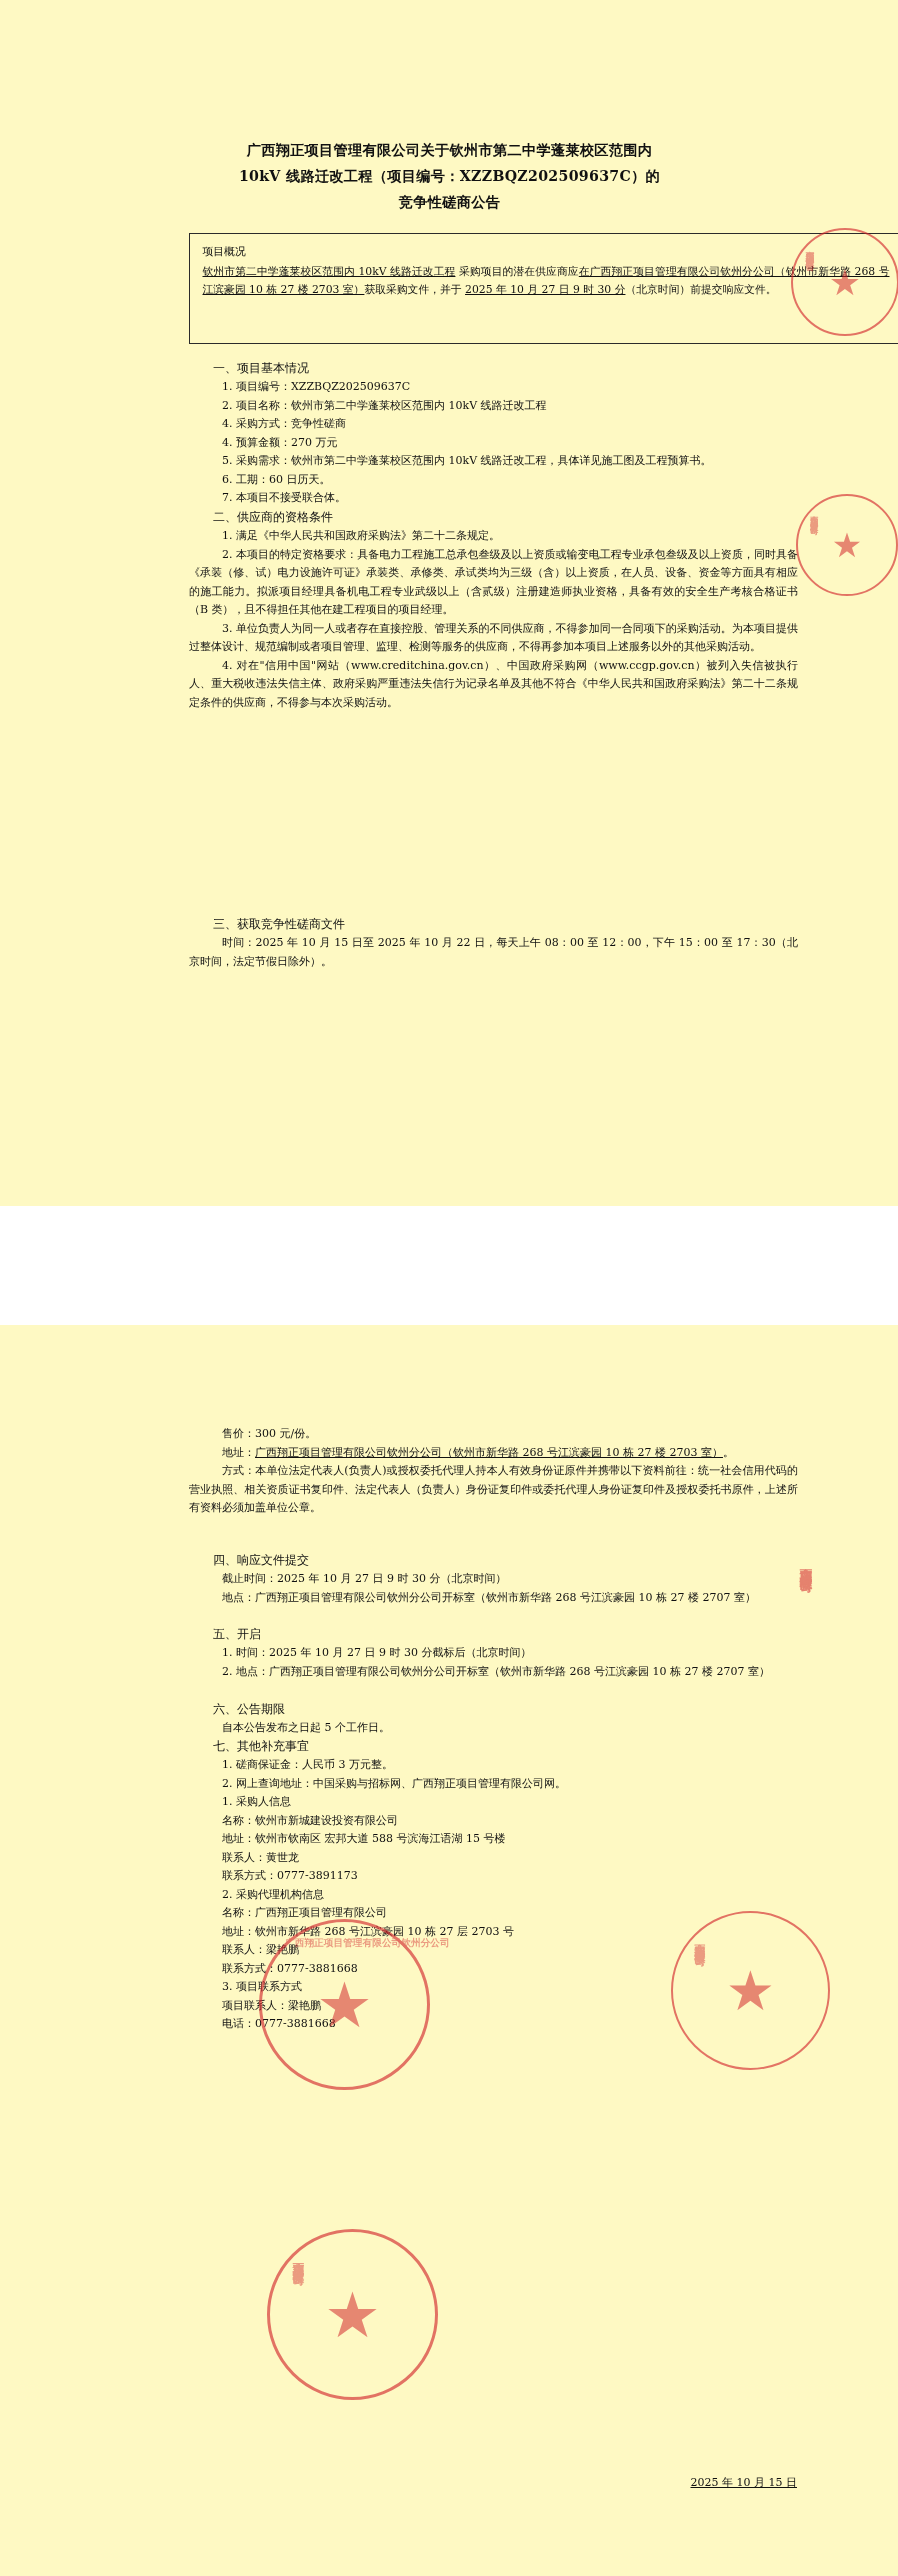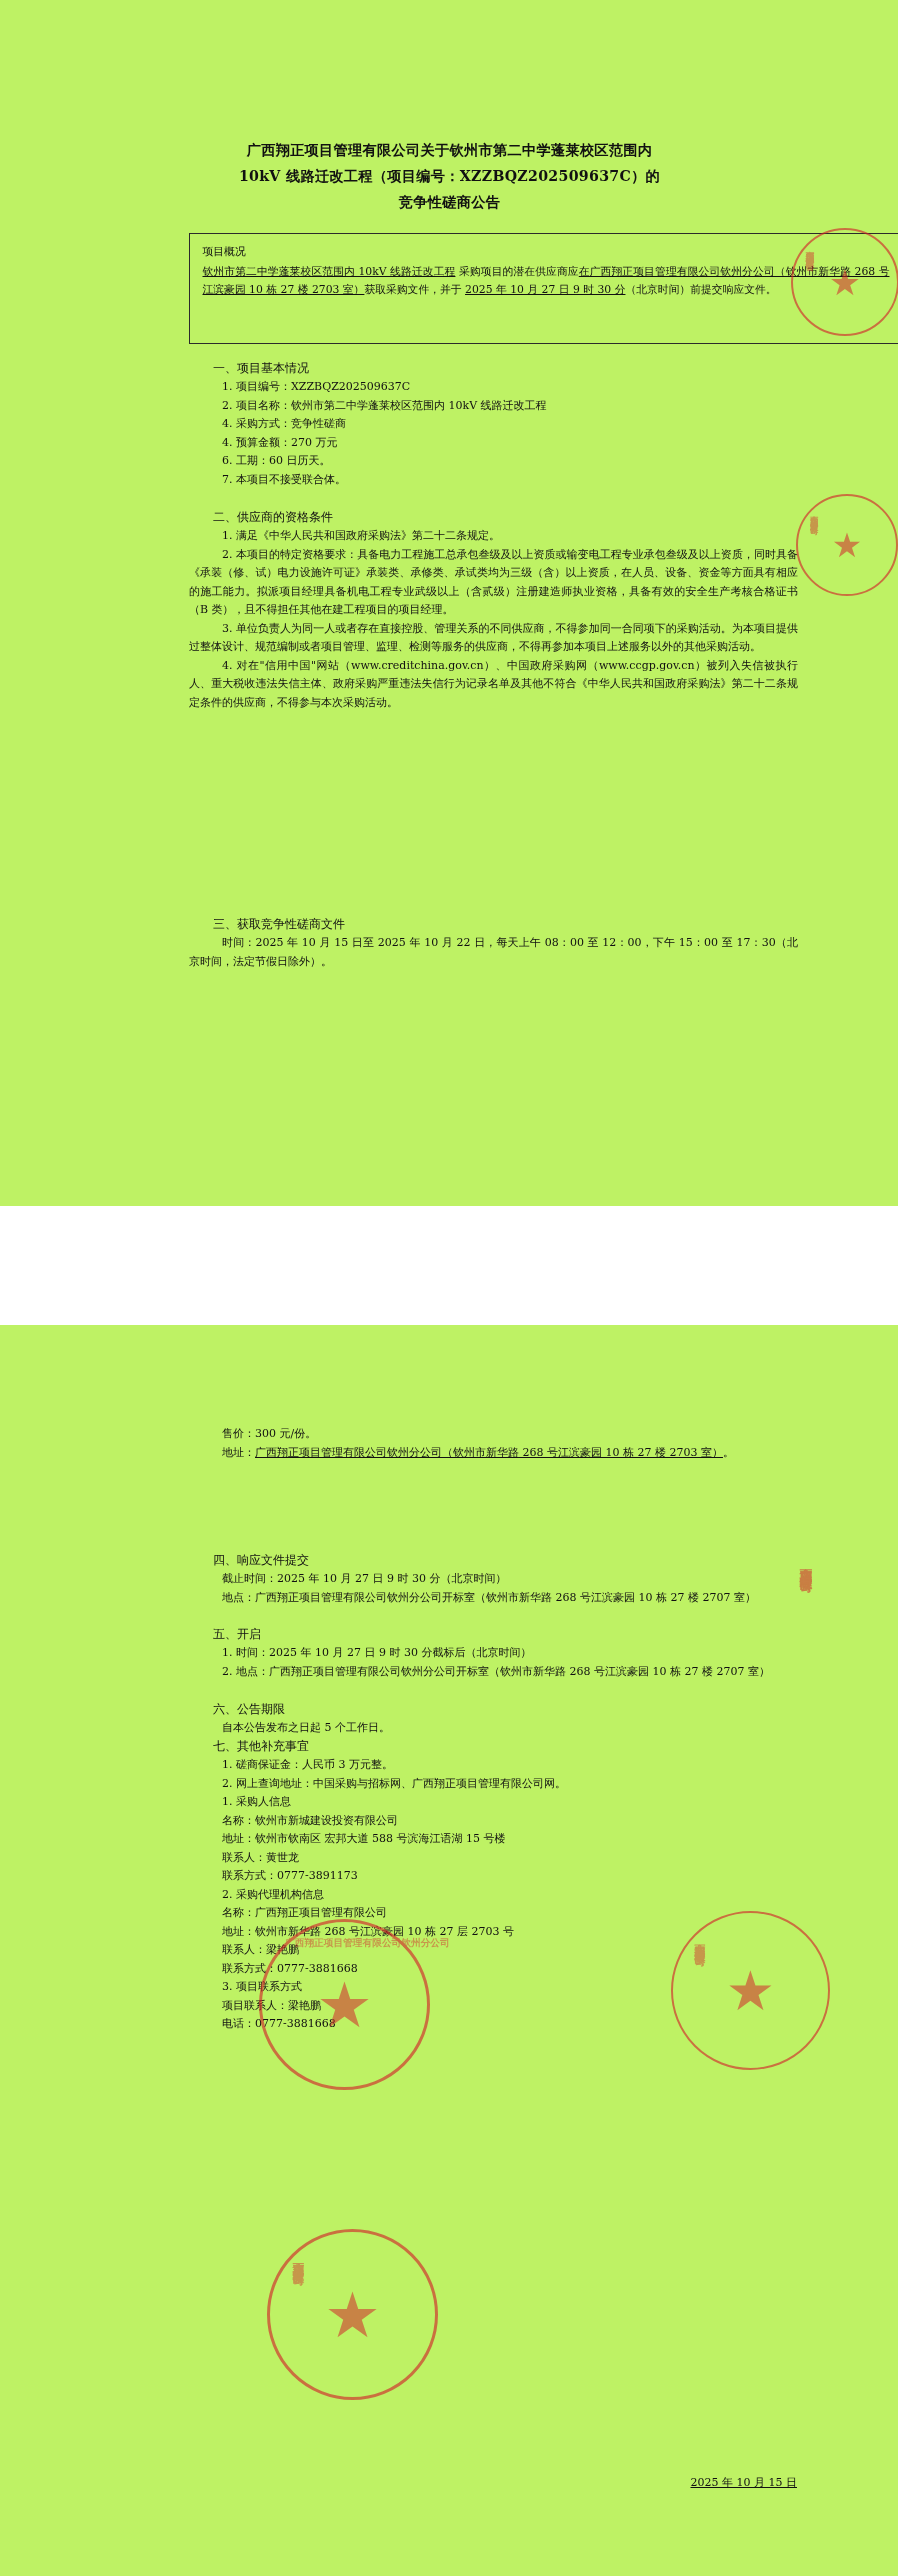--- a/index.html
+++ b/index.html
@@ -16,21 +16,21 @@
     width: 899px;
     height: 2576px;
     margin: 0 auto;
     background: #ffffff;
     overflow: hidden;
   }
   .sheet {
     position: absolute;
     left: 0;
     width: 899px;
-    background: #bef264;
+    background: #fef9c3;
   }
   .sheet-1 { top: 0; height: 1206px; }
   .sheet-2 { top: 1325px; height: 1251px; }
 
   .title-block {
     position: absolute;
     left: 108px;
     top: 137px;
     width: 683px;
     text-align: center;
@@ -147,20 +147,21 @@
       <div class="summary-title">项目概况</div>
       <div class="summary-body"><span class="u">钦州市第二中学蓬莱校区范围内 10kV 线路迁改工程</span> 采购项目的潜在供应商应<span class="u">在广西翔正项目管理有限公司钦州分公司（钦州市新华路 268 号江滨豪园 10 栋 27 楼 2703 室）</span>获取采购文件，并于 <span class="u">2025 年 10 月 27 日 9 时 30 分</span>（北京时间）前提交响应文件。</div>
     </div>
 
     <div class="body-col" style="top: 359px;">
       <p class="p1 sec-head">一、项目基本情况</p>
       <p class="p-ind3">1. 项目编号：XZZBQZ202509637C</p>
       <p class="p-ind3">2. 项目名称：钦州市第二中学蓬莱校区范围内 10kV 线路迁改工程</p>
       <p class="p-ind3">4. 采购方式：竞争性磋商</p>
       <p class="p-ind3">4. 预算金额：270 万元</p>
+      <p class="p-ind3">5. 采购需求：钦州市第二中学蓬莱校区范围内 10kV 线路迁改工程，具体详见施工图及工程预算书。</p>
       <p class="p-ind3">6. 工期：60 日历天。</p>
       <p class="p-ind3">7. 本项目不接受联合体。</p>
     </div>
 
     <div class="body-col" style="top: 508px;">
       <p class="p1 sec-head">二、供应商的资格条件</p>
       <p class="p-ind3">1. 满足《中华人民共和国政府采购法》第二十二条规定。</p>
       <p class="p-ind3">2. 本项目的特定资格要求：具备电力工程施工总承包叁级及以上资质或输变电工程专业承包叁级及以上资质，同时具备《承装（修、试）电力设施许可证》承装类、承修类、承试类均为三级（含）以上资质，在人员、设备、资金等方面具有相应的施工能力。拟派项目经理具备机电工程专业武级以上（含贰级）注册建造师执业资格，具备有效的安全生产考核合格证书（B 类），且不得担任其他在建工程项目的项目经理。</p>
       <p class="p-ind3">3. 单位负责人为同一人或者存在直接控股、管理关系的不同供应商，不得参加同一合同项下的采购活动。为本项目提供过整体设计、规范编制或者项目管理、监理、检测等服务的供应商，不得再参加本项目上述服务以外的其他采购活动。</p>
       <p class="p-ind3">4. 对在"信用中国"网站（www.creditchina.gov.cn）、中国政府采购网（www.ccgp.gov.cn）被列入失信被执行人、重大税收违法失信主体、政府采购严重违法失信行为记录名单及其他不符合《中华人民共和国政府采购法》第二十二条规定条件的供应商，不得参与本次采购活动。</p>
@@ -180,20 +181,21 @@
       <span class="star" style="font-size: 34px;">★</span>
       <span class="seal-txt vert" style="left: 10.2px; top: 12.5px; font-size: 8px;">广西翔正项目管理有限公司</span>
     </div>
   </div>
 
   <div class="sheet sheet-2">
 
     <div class="body-col" style="top: 100px;">
       <p class="p-ind3">售价：300 元/份。</p>
       <p class="p-ind3">地址：<span class="u">广西翔正项目管理有限公司钦州分公司（钦州市新华路 268 号江滨豪园 10 栋 27 楼 2703 室）</span>。</p>
+      <p class="p-ind3">方式：本单位法定代表人(负责人)或授权委托代理人持本人有效身份证原件并携带以下资料前往：统一社会信用代码的营业执照、相关资质证书复印件、法定代表人（负责人）身份证复印件或委托代理人身份证复印件及授权委托书原件，上述所有资料必须加盖单位公章。</p>
     </div>
 
     <div class="body-col" style="top: 226px;">
       <p class="p1 sec-head">四、响应文件提交</p>
       <p class="p-ind3">截止时间：2025 年 10 月 27 日 9 时 30 分（北京时间）</p>
       <p class="p-ind3">地点：广西翔正项目管理有限公司钦州分公司开标室（钦州市新华路 268 号江滨豪园 10 栋 27 楼 2707 室）</p>
     </div>
 
     <div class="body-col" style="top: 300px;">
       <p class="p1 sec-head">五、开启</p>

